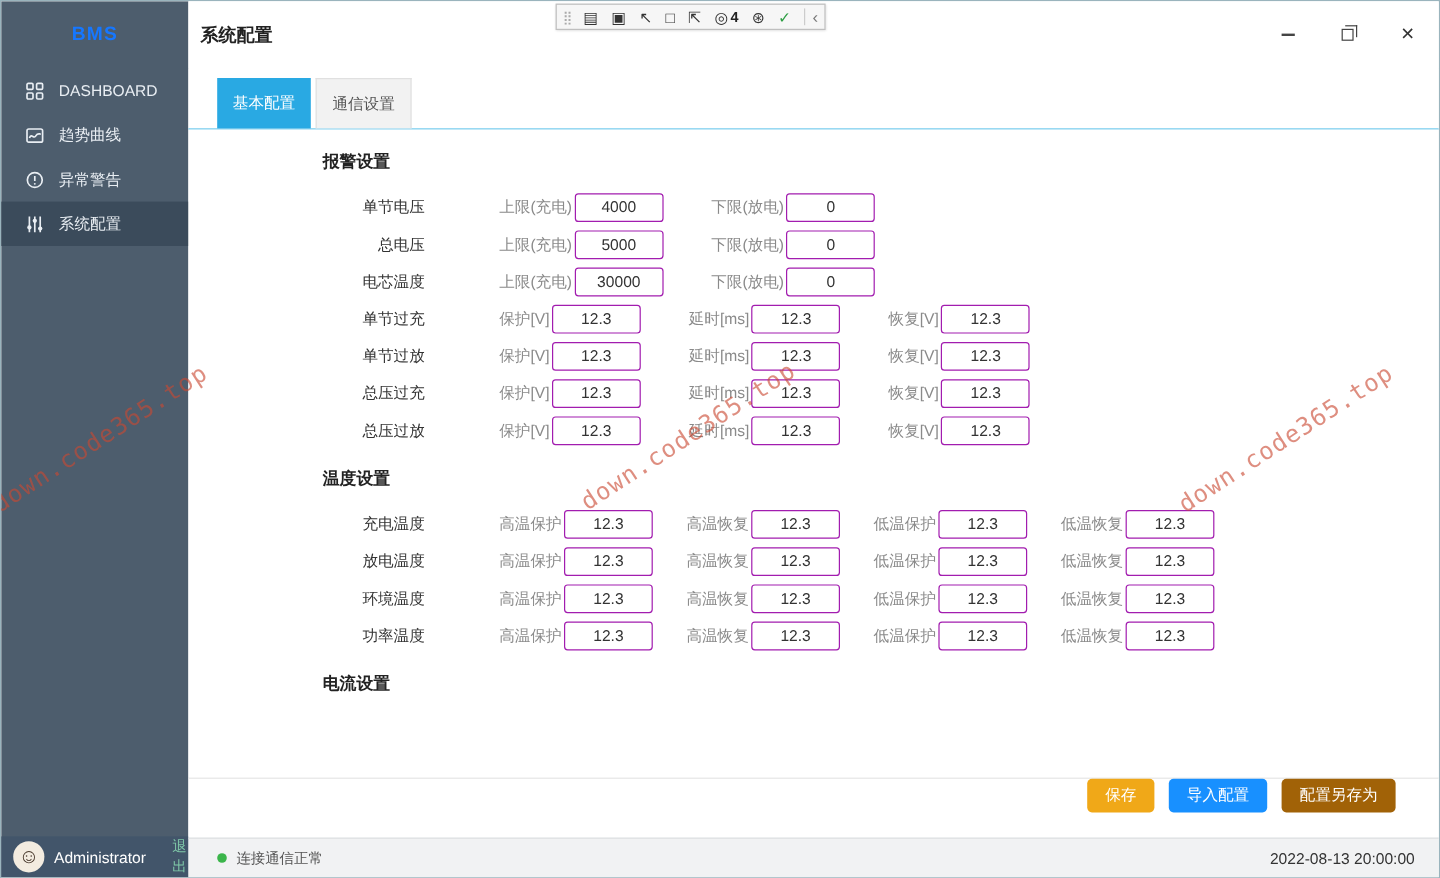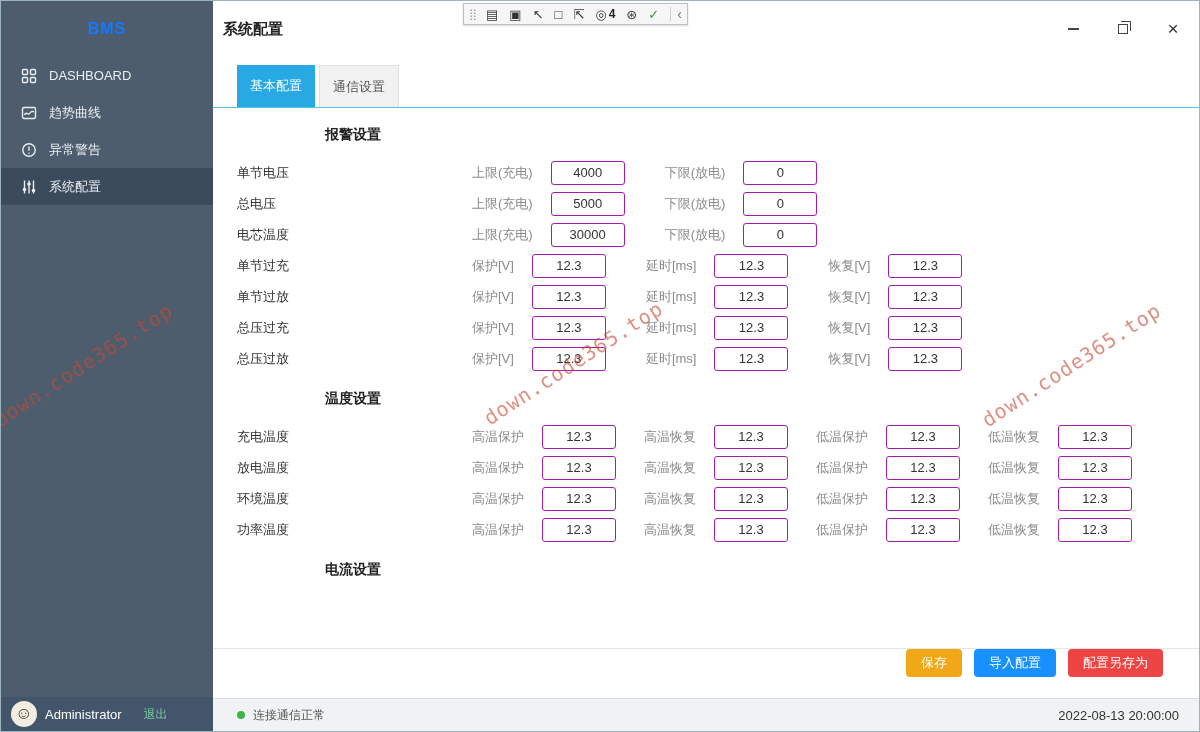--- a/index.html
+++ b/index.html
@@ -1,20 +1,20 @@
 <!DOCTYPE html>
 <html><head>
 <meta charset="utf-8">
 <style>
   * { margin:0; padding:0; box-sizing:border-box; font-family:"Liberation Sans","DejaVu Sans",sans-serif; }
   html,body { width:1200px; height:732px; background:#fff; }
   .app { width:1200px; height:732px; display:flex; position:relative; overflow:hidden; border:1px solid #9ab4bd; background:#fff; }
 
   
-  .sidebar { width:212px; background:#4d5d6d; display:flex; flex-direction:column; color:#e9eef3; flex-shrink:0; }
+  .sidebar { width:156px; background:#4d5d6d; display:flex; flex-direction:column; color:#e9eef3; flex-shrink:0; }
   .logo { height:56px; line-height:56px; text-align:center; color:#1677ff; font-weight:bold; font-size:16px; letter-spacing:1px; }
   .nav { flex:1; }
   .nav-item { height:37px; display:flex; align-items:center; padding-left:20px; gap:12px; font-size:13px; cursor:pointer; color:#e9eef3; }
   .nav-item.active { background:#3b4b5b; }
   .nav-ic { width:16px; height:16px; display:inline-flex; }
   .nav-ic svg { width:16px; height:16px; }
   .userbar { height:34px; background:#42556a; display:flex; align-items:center; padding:0 10px; gap:8px; }
   .avatar { width:26px; height:26px; border-radius:50%; background:#f3ece0; color:#4a3a2d; display:flex; align-items:center; justify-content:center; font-size:17px; overflow:hidden; flex-shrink:0; }
   .uname { font-size:13px; color:#fff; }
   .logout { font-size:12px; color:#7fc8a8; margin-left:14px; cursor:pointer; }
@@ -41,22 +41,22 @@
   
   .tabs { display:flex; align-items:flex-end; gap:4px; padding:8px 0 0 24px; border-bottom:1px solid #57c0ea; background:#fff; }
   .tab { height:42px; padding:0 13px; display:flex; align-items:center; font-size:13px; cursor:pointer; }
   .tab.active { background:#29a9e3; color:#fff; }
   .tab:not(.active) { background:#f2f2f2; border:1px solid #e0e0e0; border-bottom:none; color:#555; }
 
   
   .content { flex:1; padding:2px 24px 0 24px; overflow:hidden; background:#fff; }
   .sec-title { font-size:14px; font-weight:bold; color:#222; margin:16px 0 13px 88px; }
   .frow { display:flex; align-items:center; height:31px; }
-  .rname { width:173px; text-align:left; font-size:13px; color:#333; margin-right:62px; flex-shrink:0; }
-  .fgroup { display:flex; align-items:center; gap:18px; }
+  .rname { width:173px; text-align:right; font-size:13px; color:#333; margin-right:62px; flex-shrink:0; }
+  .fgroup { display:flex; align-items:center; gap:2px; }
   .flabel { font-size:13px; color:#8a8a8a; white-space:nowrap; }
   .fin { width:74px; height:24px; border:1px solid #a21caf; border-radius:3px; text-align:center; font-size:13px; color:#333; outline:none; }
   .sec-alarm .fgroup, .sec-voltage .fgroup { margin-right:40px; }
   .sec-temperature .fgroup { margin-right:28px; }
 
   
   .footer { height:50px; border-top:1px solid #e5e5e5; display:flex; align-items:flex-start; justify-content:flex-end; gap:12px; padding-right:36px; background:#fff; }
   .fbtn { height:28px; padding:0 15px; border:none; border-radius:4px; color:#fff; font-size:13px; cursor:pointer; }
   .statusbar { height:33px; background:#f1f2f3; border-top:1px solid #dcdfe2; display:flex; align-items:center; padding:0 20px 0 24px; font-size:12px; color:#555; }
   .dot { width:8px; height:8px; border-radius:50%; display:inline-block; margin-right:8px; }
@@ -327,21 +327,21 @@
           </div>
         </section>
         <section class="sec sec-none">
           <div class="sec-title">电流设置</div>
         </section>
       </div>
 
     <div class="footer">
         <button class="fbtn" style="background: rgb(240, 168, 24);">保存</button>
         <button class="fbtn" style="background: rgb(24, 144, 255);">导入配置</button>
-        <button class="fbtn" style="background: #ef4444;">配置另存为</button>
+        <button class="fbtn" style="background: #a16207;">配置另存为</button>
       </div>
 
     <div class="statusbar">
       <span class="dot" style="background: rgb(59, 181, 74);"></span>
       <span>连接通信正常</span>
       <span class="sb-date">2022-08-13 20:00:00</span>
     </div>
   </div>
 
   <div class="capture-toolbar">

